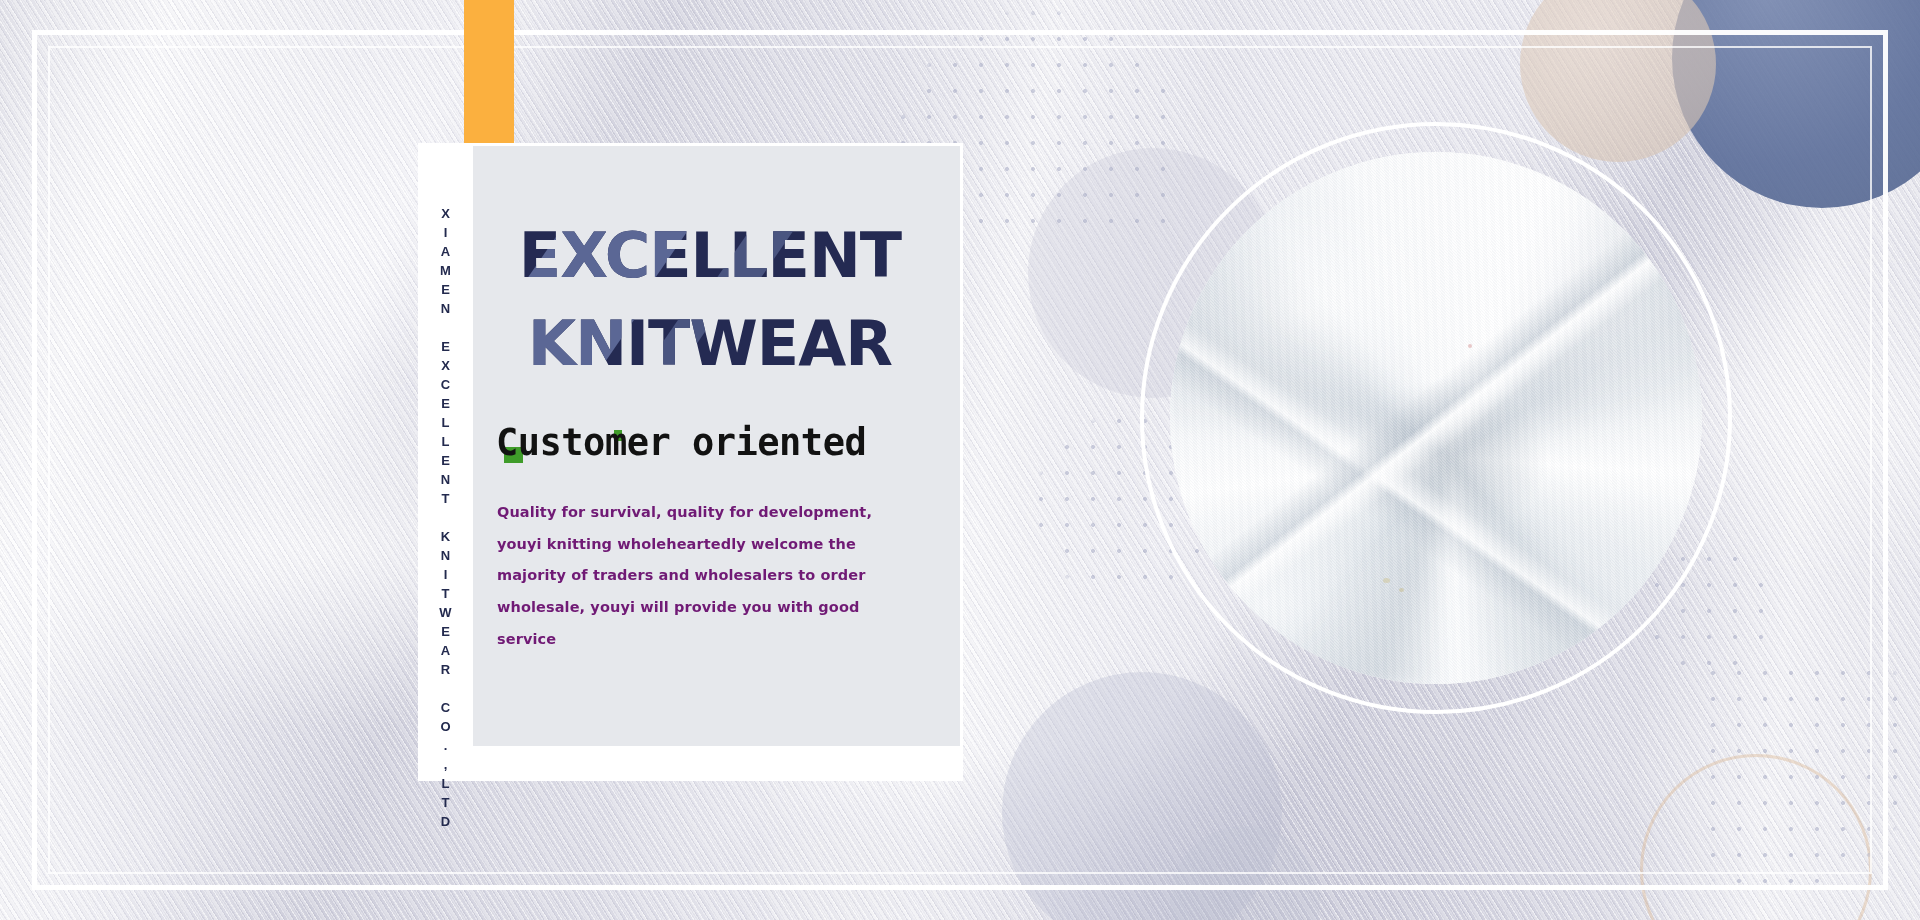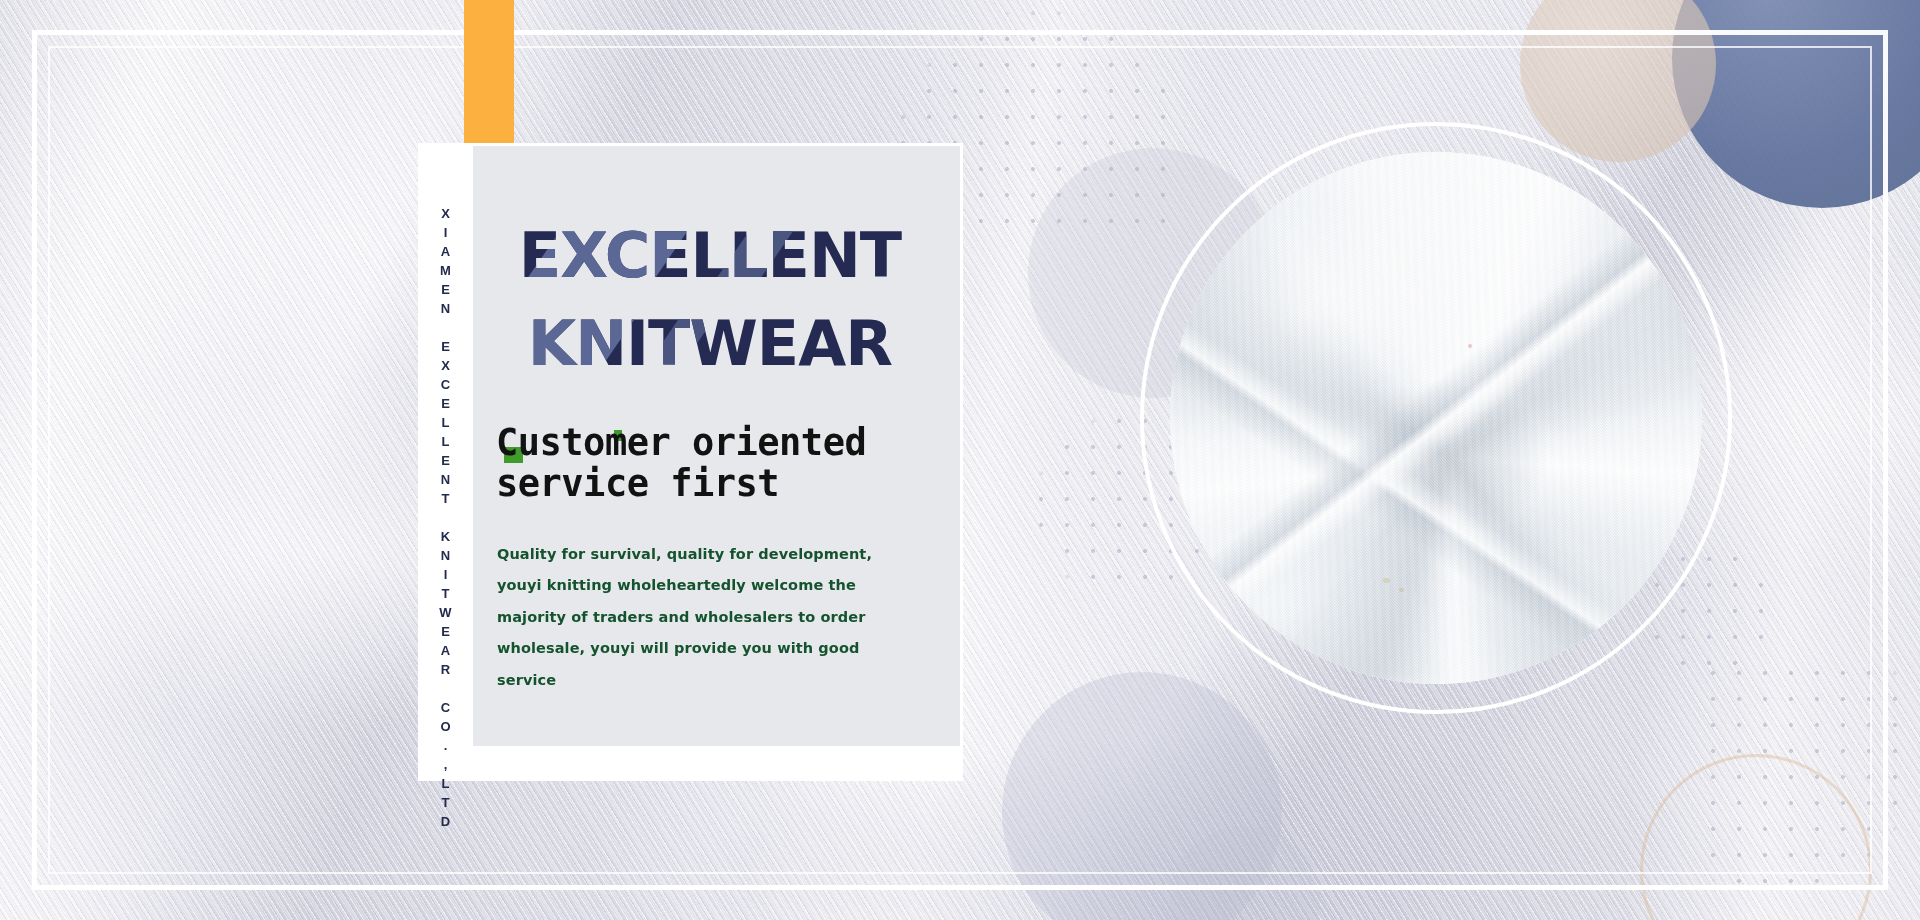--- a/index.html
+++ b/index.html
@@ -339,21 +339,21 @@
 
   
   .paragraph {
     margin-top: 34px;
     padding-left: 7px;
     padding-right: 14px;
     font-family: "DejaVu Sans", sans-serif;
     font-weight: 700;
     font-size: 14.5px;
     line-height: 2.18;
-    color: #14532d;
+    color: #701a75;
     letter-spacing: .1px;
   }
 </style>
 </head>
 <body>
 
 <div id="banner">
 
   <div class="bg-base"></div>
   <div class="bg-folds"></div>
@@ -411,20 +411,19 @@
         <span class="base">KNITWEAR</span>
         <span class="sheen">KNITWEAR</span>
         <span class="sheen2">KNITWEAR</span>
       </span>
     </div>
 
     <div class="subhead">
       <div class="green-accent"></div>
       <div class="green-accent-2"></div>
       <span class="sub-line"><span>Customer oriented</span></span>
-      <span class="sub-line"><span>service first</span></span>
     </div>
 
     <div class="paragraph">Quality for survival, quality for development, youyi knitting wholeheartedly welcome the majority of traders and wholesalers to order wholesale, youyi will provide you with good service</div>
 
   </div>
 
 </div>
 
 </body></html>

